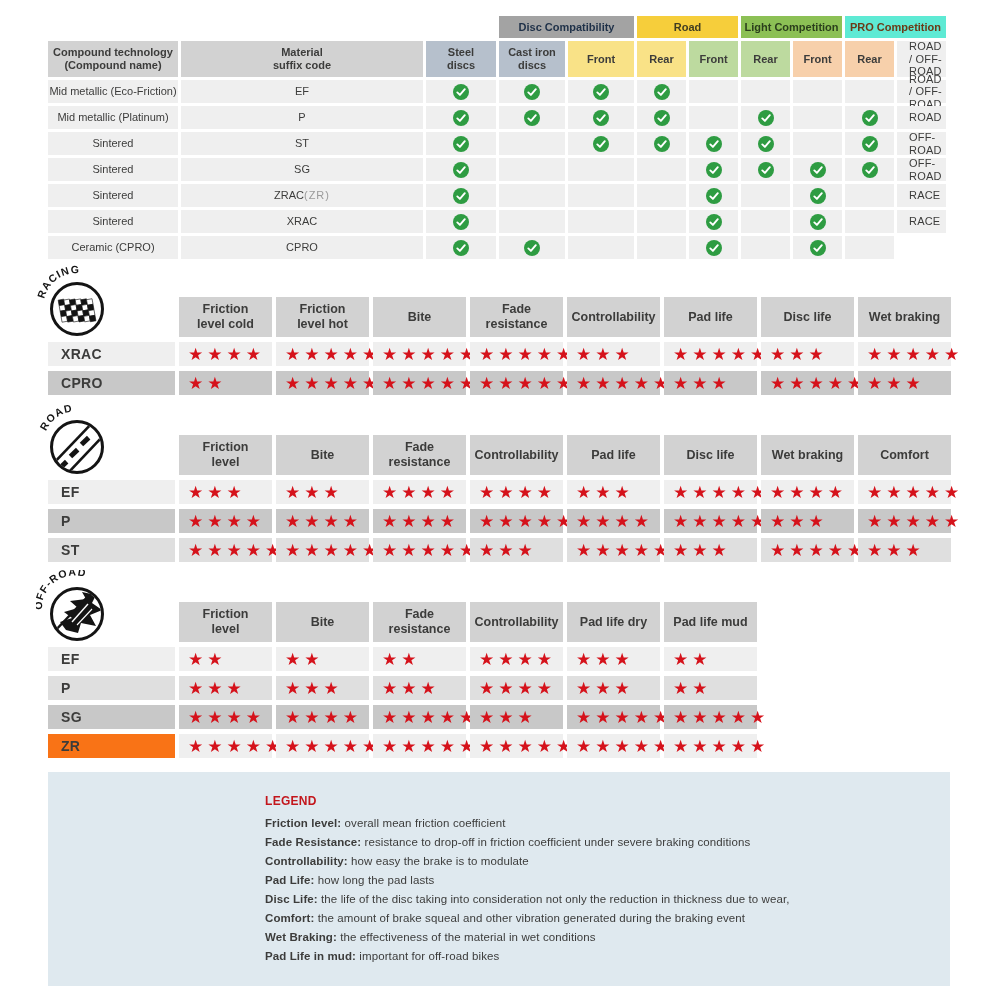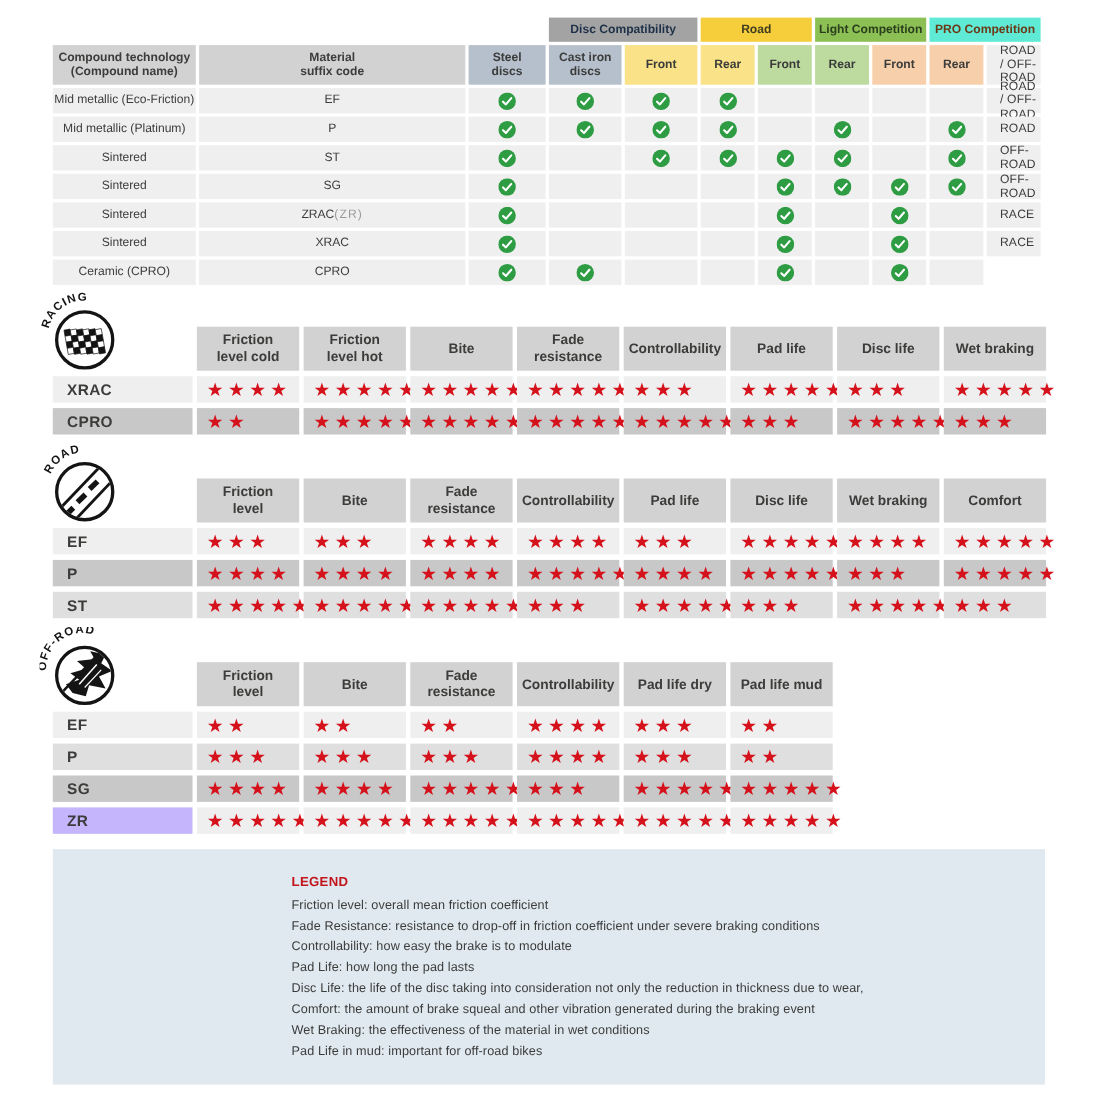--- a/index.html
+++ b/index.html
@@ -33,21 +33,21 @@
   .rhead.empty { background:transparent; }
   .rlabel { height:24px; font-weight:bold; font-size:14px; padding-left:13px; letter-spacing:.3px; }
   .rstars { height:24px; padding-left:9px; }
   .star { color:#d5121b; font-size:17px; line-height:1; margin-right:4px; }
 
   
   .legend { margin:14px 0 0 48px; width:902px; height:214px; background:#dfe9ef;
     padding:22px 30px 0 217px; }
   .legend-title { color:#c3161c; font-weight:bold; font-size:12px; margin-bottom:9px; letter-spacing:.3px; }
   .legend-line { font-size:11.5px; margin-bottom:7px; letter-spacing:.1px; }
-  .legend-line b { font-weight:normal; }
+  .legend-line b { font-weight:bold; }
 
   
   .badge text { font-weight:bold; font-size:10.5px; letter-spacing:1.1px; fill:#141414; }
 </style>
 </head>
 <body>
 
 <div class="page">
 
   <div id="top-table">
@@ -698,21 +698,21 @@
           <span class="star">★</span>
           <span class="star">★</span>
         </div>
         <div class="rcell rstars" style="background: rgb(200, 200, 200);">
           <span class="star">★</span>
           <span class="star">★</span>
           <span class="star">★</span>
           <span class="star">★</span>
           <span class="star">★</span>
         </div>
-        <div class="rcell rlabel" style="background: #c4b5fd;">ZR</div>
+        <div class="rcell rlabel" style="background: #f97316;">ZR</div>
         <div class="rcell rstars" style="background: rgb(239, 239, 239);">
           <span class="star">★</span>
           <span class="star">★</span>
           <span class="star">★</span>
           <span class="star">★</span>
           <span class="star">★</span>
         </div>
         <div class="rcell rstars" style="background: rgb(239, 239, 239);">
           <span class="star">★</span>
           <span class="star">★</span>

